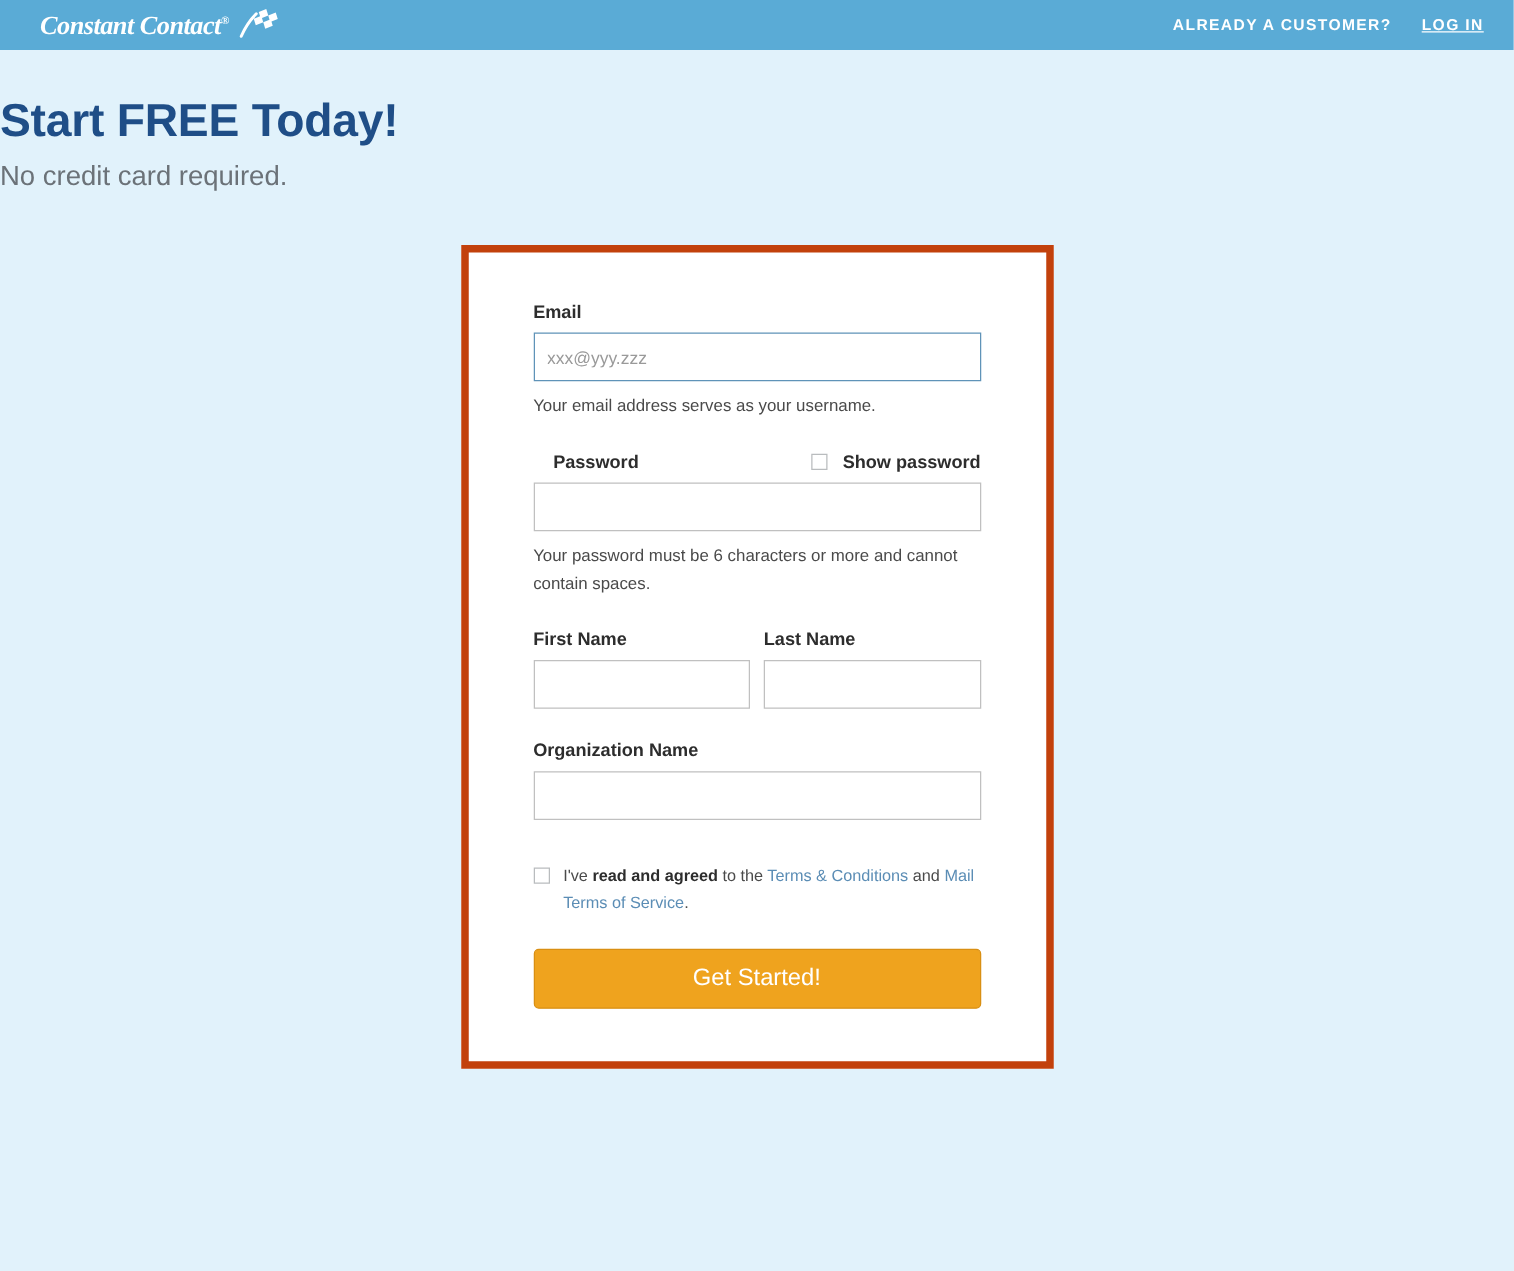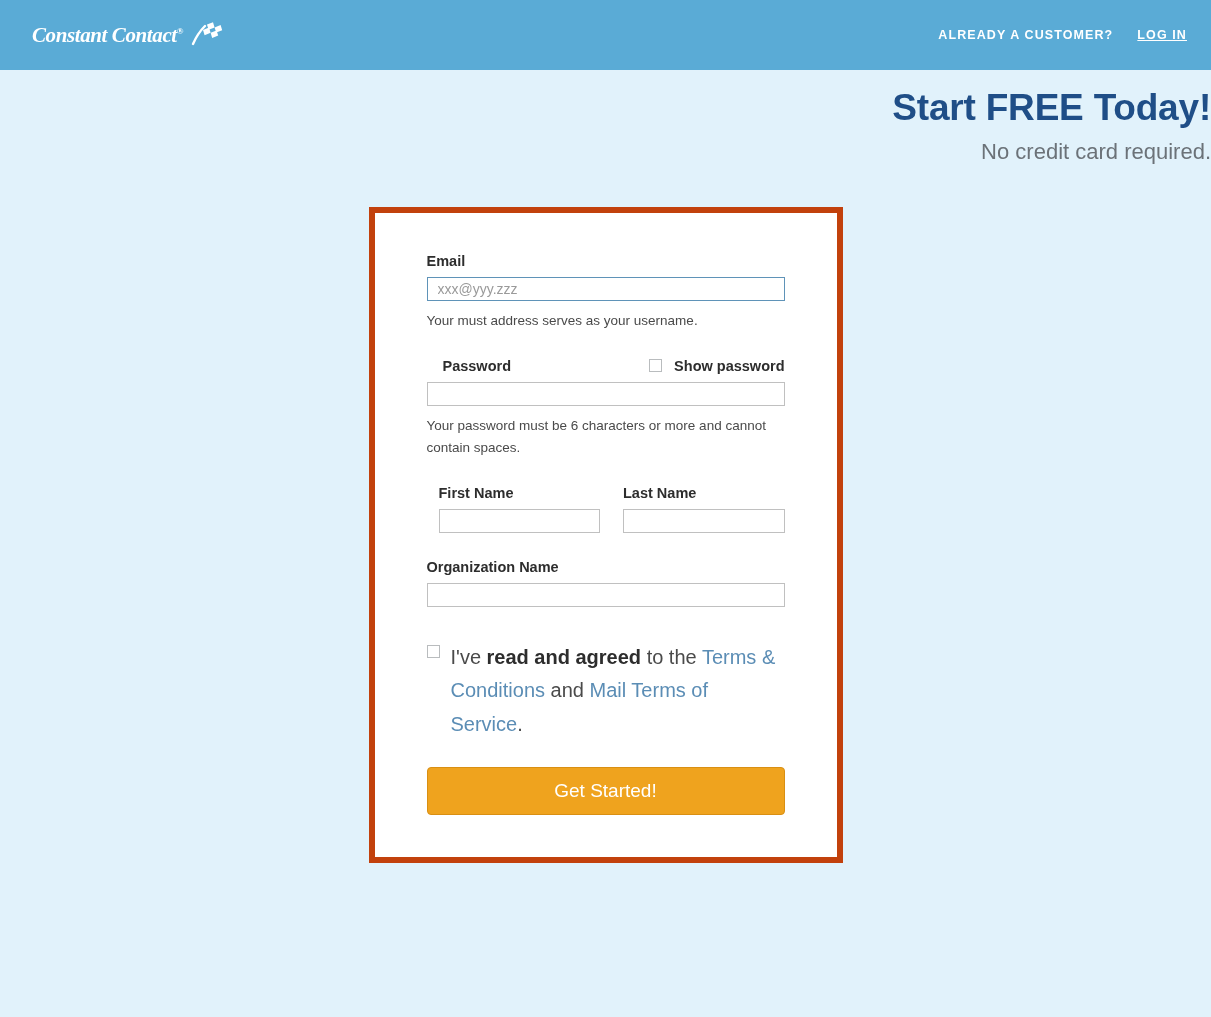--- a/index.html
+++ b/index.html
@@ -7,21 +7,21 @@
   body {
     width: 1211px;
     height: 1017px;
     background: #e1f2fb;
     font-family: "Liberation Sans", sans-serif;
     overflow: hidden;
   }
 
   
   .site-header {
-    height: 70px;
+    height: 40px;
     background: #5aabd6;
     display: flex;
     align-items: center;
     justify-content: space-between;
     padding: 0 24px 0 32px;
     position: relative;
   }
   .brand {
     display: flex;
     align-items: center;
@@ -53,21 +53,21 @@
     letter-spacing: 1.1px;
   }
   .header-right .login-link {
     color: #ffffff;
     text-decoration: underline;
     font-weight: bold;
     letter-spacing: 1.1px;
   }
 
   
-  .hero { text-align: right; padding-top: 17px; }
+  .hero { text-align: left; padding-top: 36px; }
   .hero-title {
     margin: 0;
     font-size: 37px;
     font-weight: bold;
     color: #1f4e87;
     letter-spacing: -0.2px;
   }
   .hero-sub {
     margin: 10px 0 0 0;
     font-size: 22px;
@@ -86,21 +86,21 @@
 
   .field-label {
     display: block;
     font-size: 14.5px;
     font-weight: bold;
     color: #2d2d2d;
     margin-bottom: 8px;
   }
   .text-input {
     width: 100%;
-    height: 24px;
+    height: 39px;
     border: 1px solid #c0c0c0;
     background: #ffffff;
     padding: 0 10px;
     font-size: 14px;
     color: #444;
     font-family: "Liberation Sans", sans-serif;
     outline: none;
   }
   .text-input::placeholder { color: #9a9a9a; }
   .text-input.focused { border: 1px solid #5f93b8; }
@@ -135,21 +135,21 @@
   .show-pw-label {
     font-size: 14.5px;
     font-weight: bold;
     color: #2d2d2d;
   }
 
   .two-col {
     display: flex;
     gap: 11px;
   }
-  .two-col > div { flex: 1 1 0; margin-left: 12px; }
+  .two-col > div { flex: 1 1 0; }
 
   .group { margin-top: 26px; }
 
   
   .phone-row { display: flex; }
   .country-select {
     width: 151px;
     height: 39px;
     background: #d3d3d3;
     border: 1px solid #c0c0c0;
@@ -173,21 +173,21 @@
   .phone-input { flex: 1 1 auto; }
 
   
   .terms-row {
     display: flex;
     gap: 11px;
     margin-top: 34px;
   }
   .terms-row .cb { margin-top: 4px; }
   .terms-text {
-    font-size: 20px;
+    font-size: 13px;
     color: #4a4a4a;
     line-height: 1.68;
   }
   .terms-text b { color: #2d2d2d; }
   .terms-text a { color: #5b8db5; text-decoration: none; }
 
   .cta {
     display: block;
     width: 100%;
     margin-top: 26px;
@@ -228,21 +228,21 @@
 <section class="hero">
   <h1 class="hero-title">Start FREE Today!</h1>
   <p class="hero-sub">No credit card required.</p>
 </section>
 
 <main class="signup-card">
 
   <div>
     <label class="field-label">Email</label>
     <input class="text-input focused" type="text" placeholder="xxx@yyy.zzz" style="">
-    <div class="help-text">Your must address serves as your username.</div>
+    <div class="help-text">Your email address serves as your username.</div>
   </div>
 
   <div class="group">
     <div class="row-password-head">
       <label class="field-label">Password</label>
       <div class="show-pw-wrap">
         <span class="cb"></span>
         <span class="show-pw-label">Show password</span>
       </div>
     </div>

